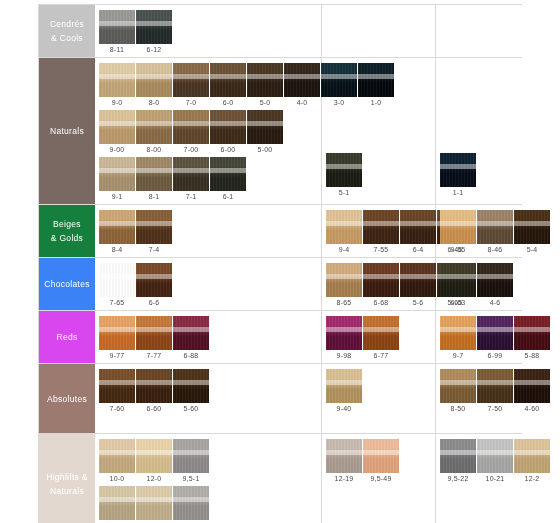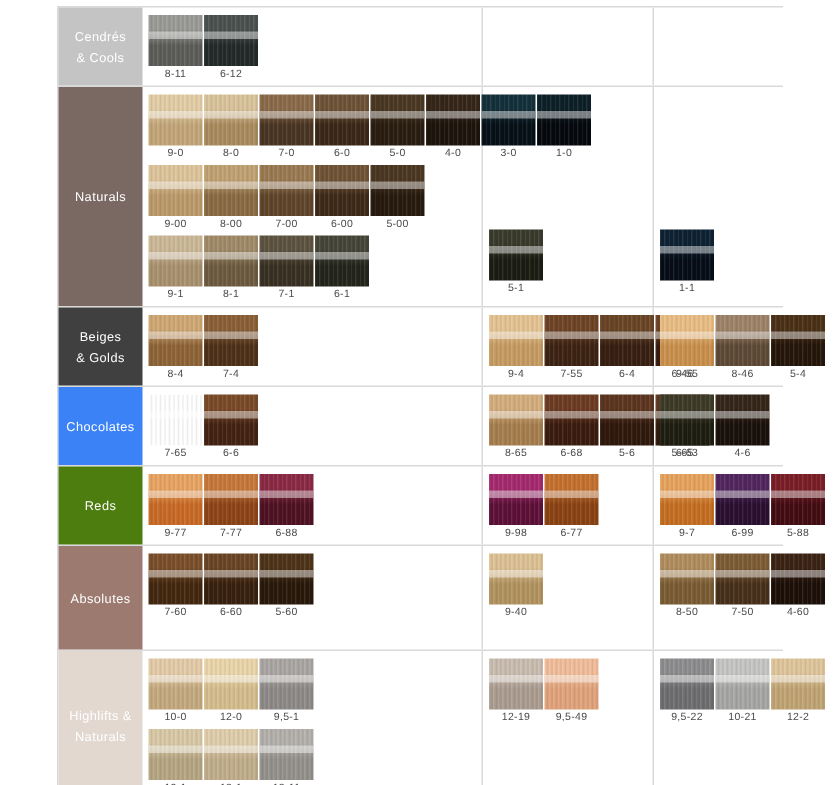--- a/index.html
+++ b/index.html
@@ -293,21 +293,21 @@
                 <div class="grain"></div>
                 <div class="shine"></div>
               </div>
               <div class="swatch-code">1-1</div>
             </div>
           </div>
         </div>
       </div>
     </div>
     <div class="cat-row" style="min-height: 46px;">
-      <div class="cat-label" style="background: #404040;">
+      <div class="cat-label" style="background: #15803d;">
         <span class="line">Beiges</span>
         <span class="line">&amp; Golds</span>
       </div>
       <div class="cols">
         <div class="col c1">
           <div class="swatch-row">
             <div class="swatch-cell">
               <div class="swatch" style="background: linear-gradient(rgb(207, 168, 116) 0%, rgb(207, 168, 116) 28%, rgb(142, 100, 56) 60%, rgb(142, 100, 56) 100%);">
                 <div class="grain"></div>
                 <div class="shine"></div>
@@ -451,21 +451,21 @@
                 <div class="grain"></div>
                 <div class="shine"></div>
               </div>
               <div class="swatch-code">4-6</div>
             </div>
           </div>
         </div>
       </div>
     </div>
     <div class="cat-row" style="min-height: 46px;">
-      <div class="cat-label" style="background: #4d7c0f;">
+      <div class="cat-label" style="background: #d946ef;">
         <span class="line">Reds</span>
       </div>
       <div class="cols">
         <div class="col c1">
           <div class="swatch-row">
             <div class="swatch-cell">
               <div class="swatch" style="background: linear-gradient(rgb(232, 164, 99) 0%, rgb(232, 164, 99) 28%, rgb(200, 106, 38) 60%, rgb(200, 106, 38) 100%);">
                 <div class="grain"></div>
                 <div class="shine"></div>
               </div>

